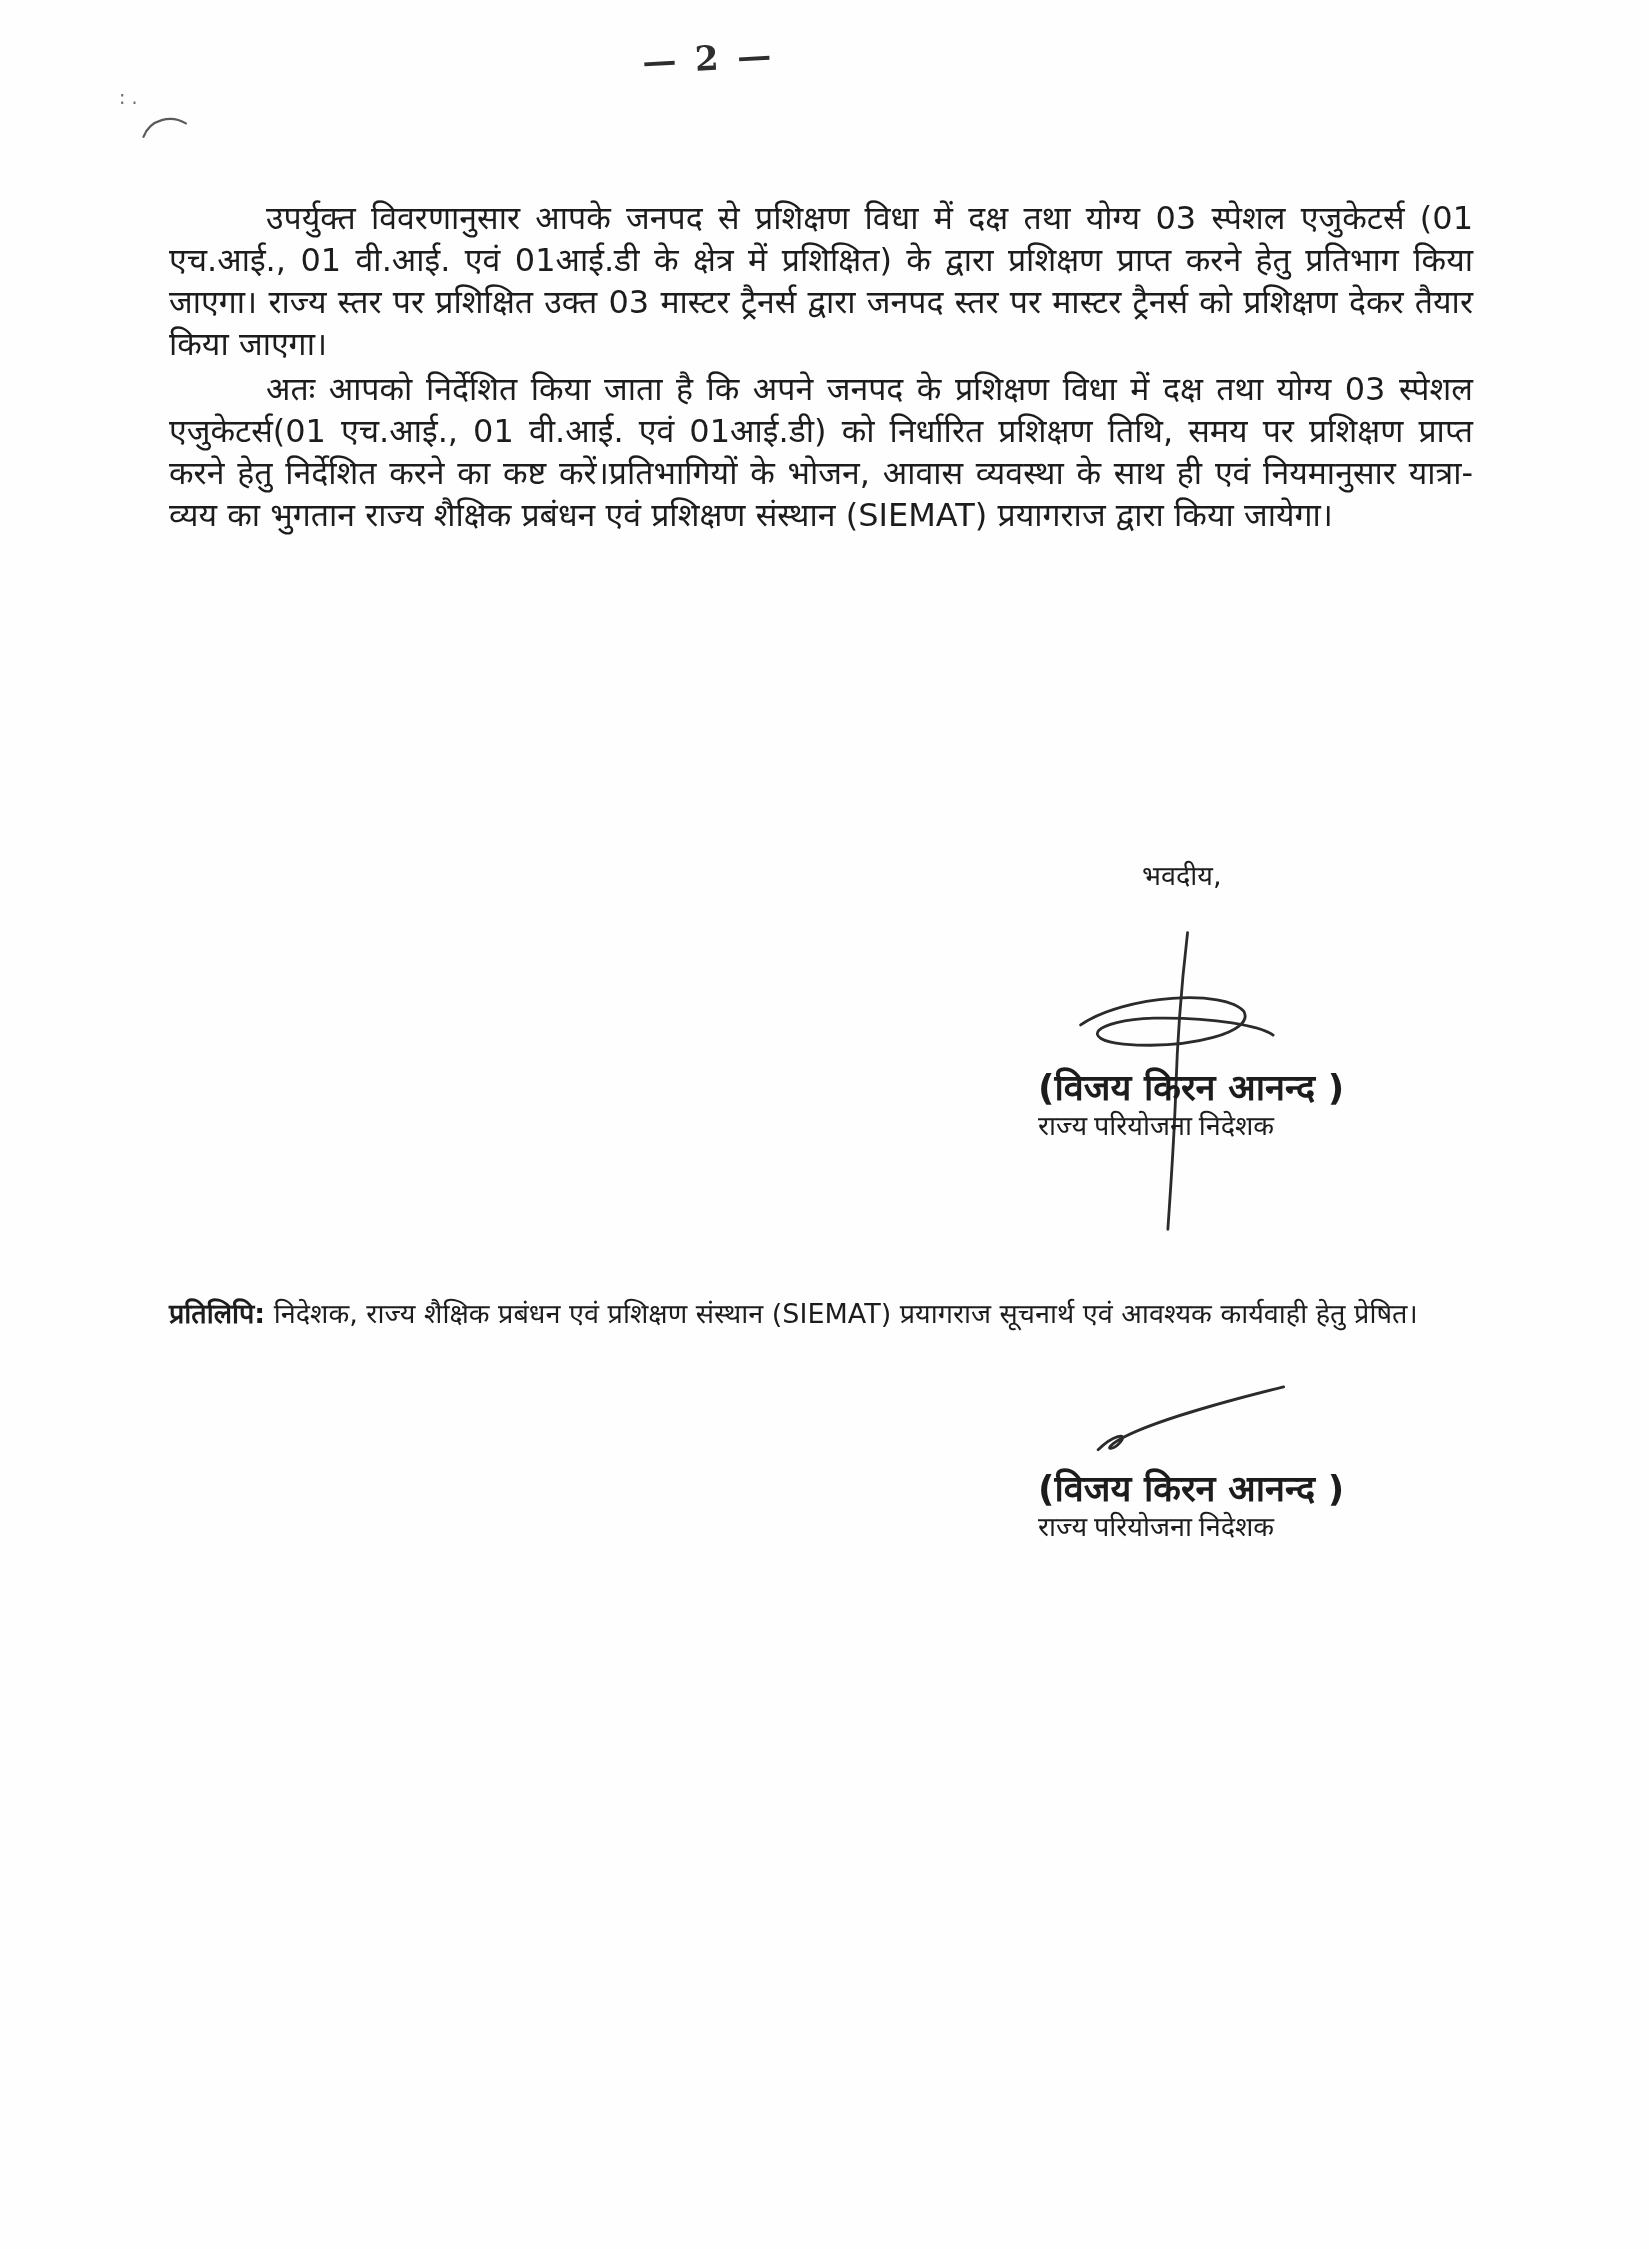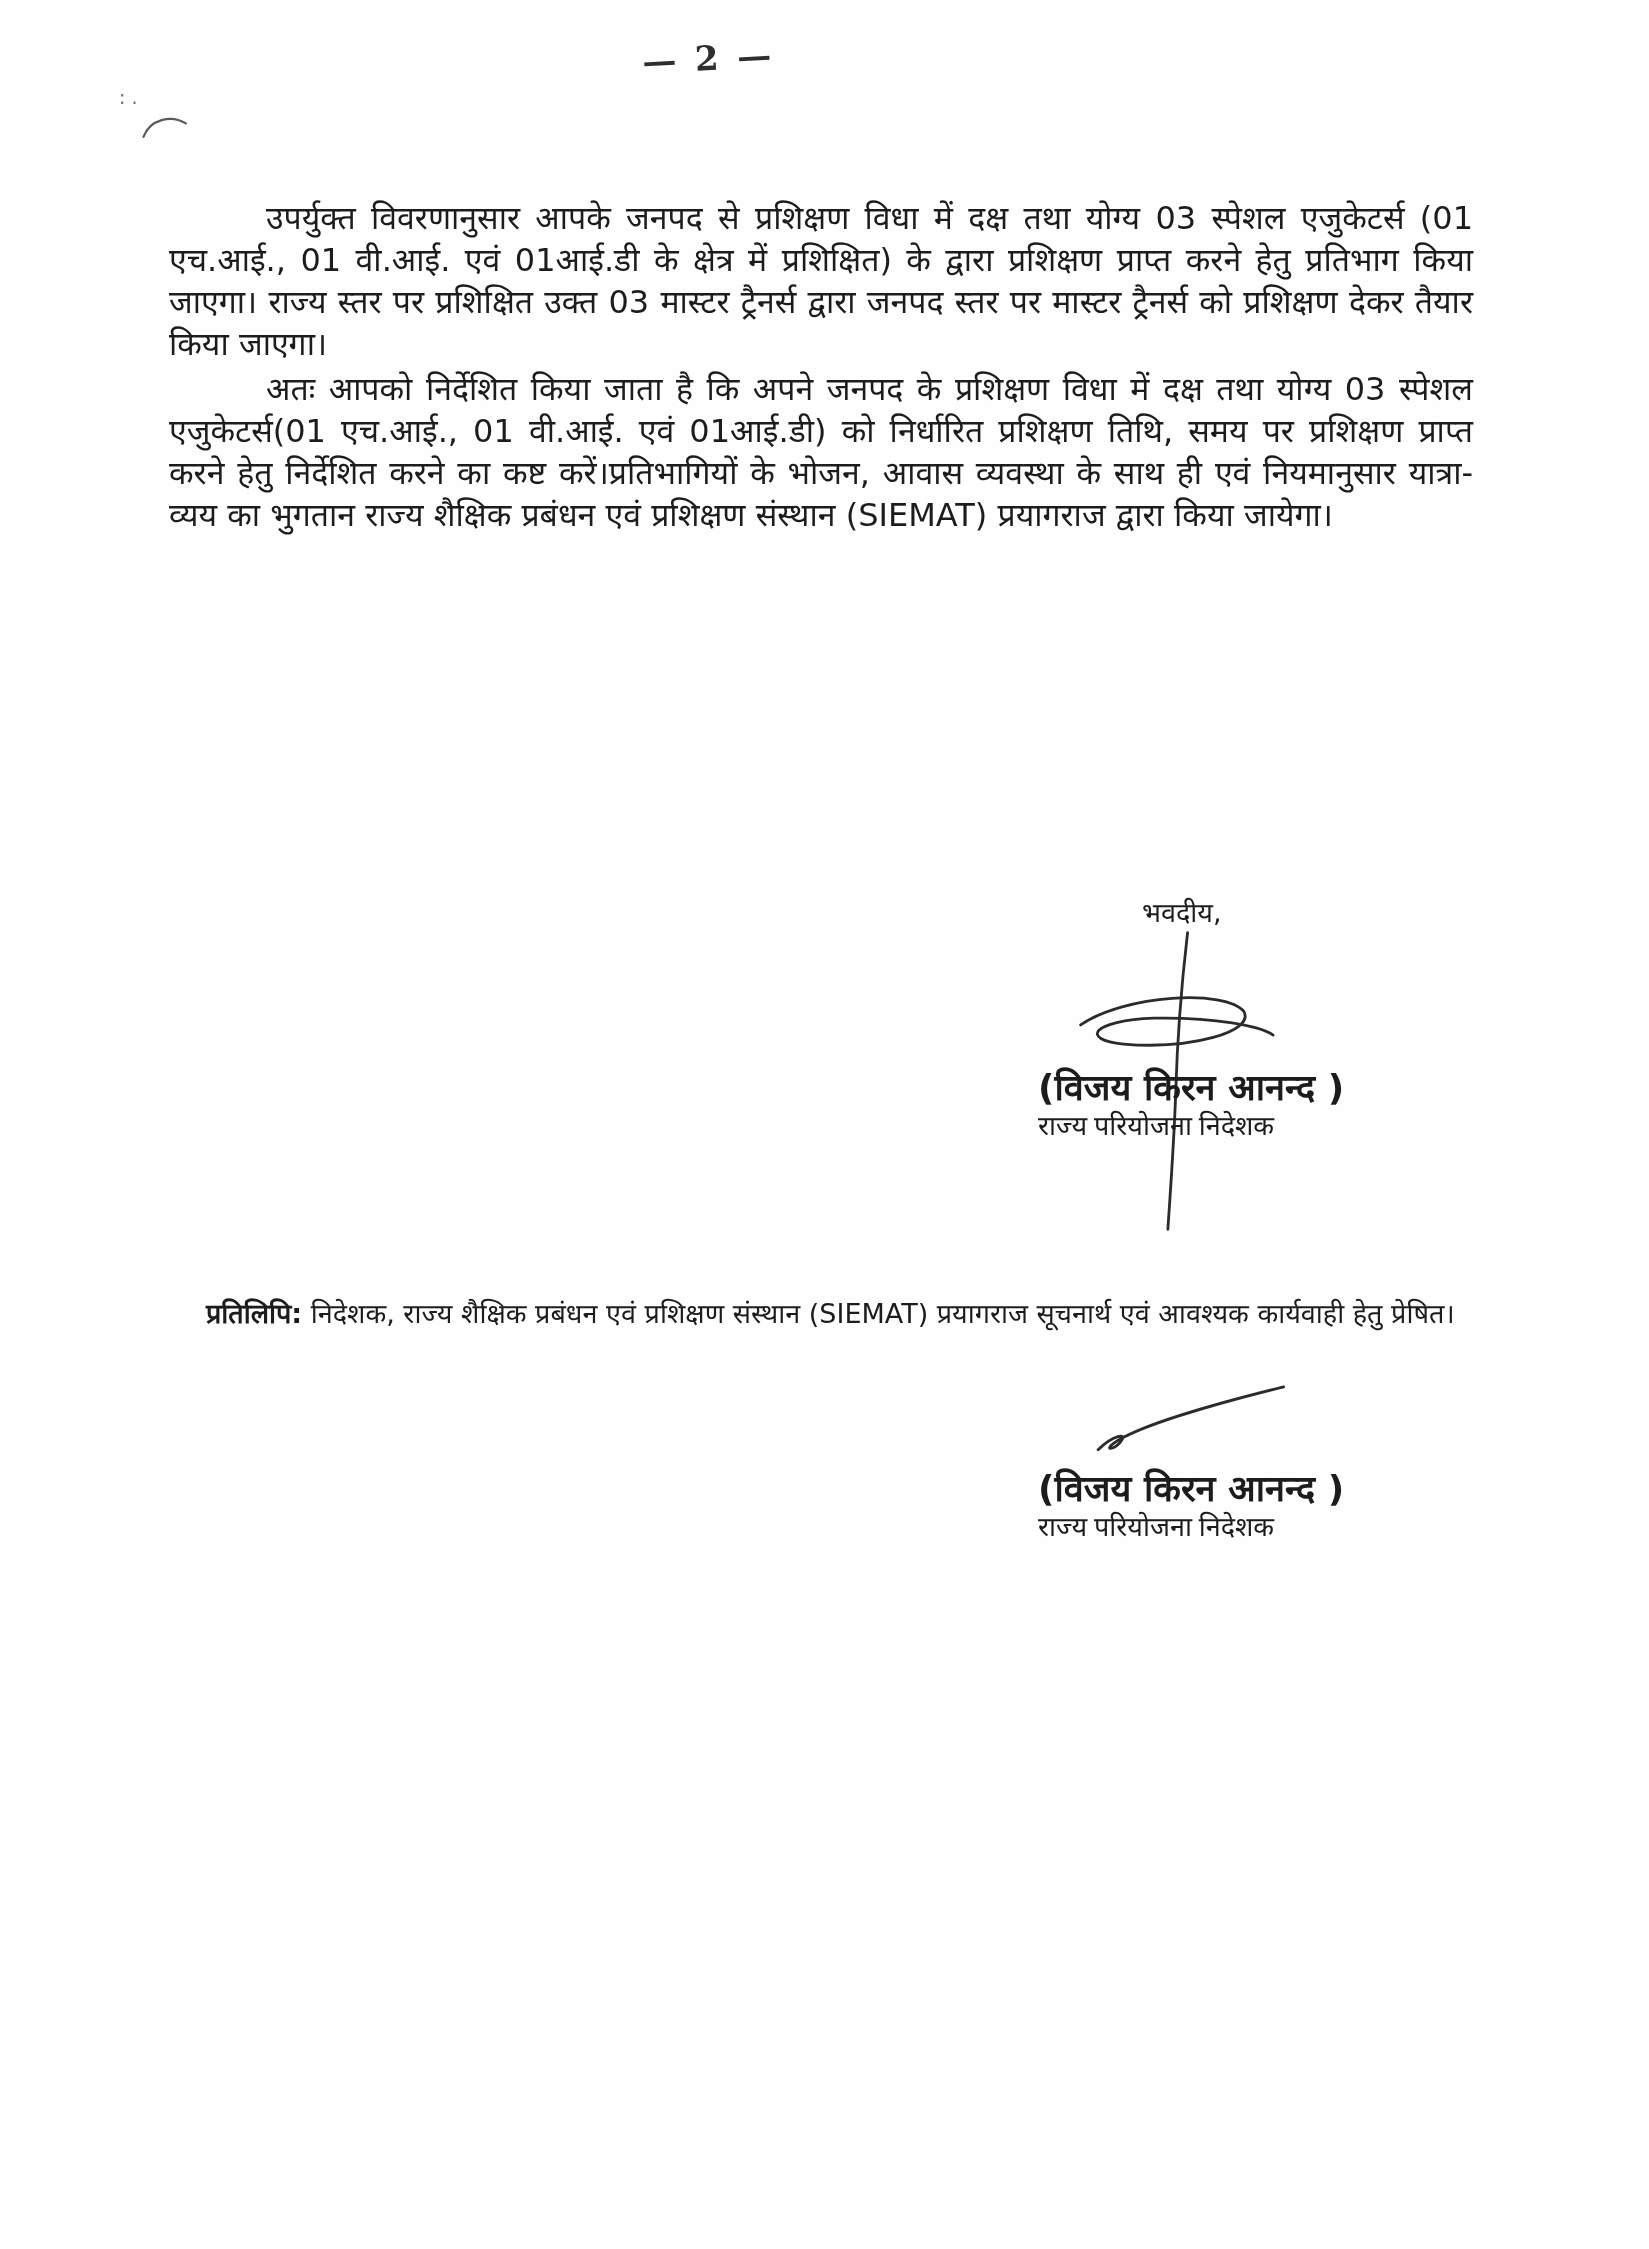--- a/index.html
+++ b/index.html
@@ -39,21 +39,21 @@
     left: 169px;
     width: 1304px;
     font-size: 32px;
     line-height: 42px;
     text-align: justify;
   }
   .body-block p { text-indent: 97px; margin: 0 0 3.4px 0; }
 
   .closing-salutation {
     position: absolute;
-    top: 893px;
+    top: 856px;
     left: 1142px;
     font-size: 27px;
   }
 
   .sig1 { position: absolute; top: 928px; left: 1057px; }
   .sig2 { position: absolute; top: 1381px; left: 1088px; }
   .sig-path { stroke: #2b2b2b; stroke-width: 5; fill: none; stroke-linecap: round; }
 
   .signatory { position: absolute; font-size: 27px; line-height: 39px; }
   .signatory-1 { top: 1068px; left: 1038px; }
@@ -74,21 +74,20 @@
   .spacer-small { display: inline-block; width: 31px; }
 
   .copy-block {
     position: absolute;
     top: 1291px;
     left: 169px;
     width: 1319px;
     font-size: 27px;
     line-height: 45px;
     text-align: justify;
-    margin-left: 37px;
   }
 </style>
 </head>
 <body>
 
 <div class="page">
 
   <div class="page-number">— 2 —</div>
 
   <div class="stray-dots">: .</div>

